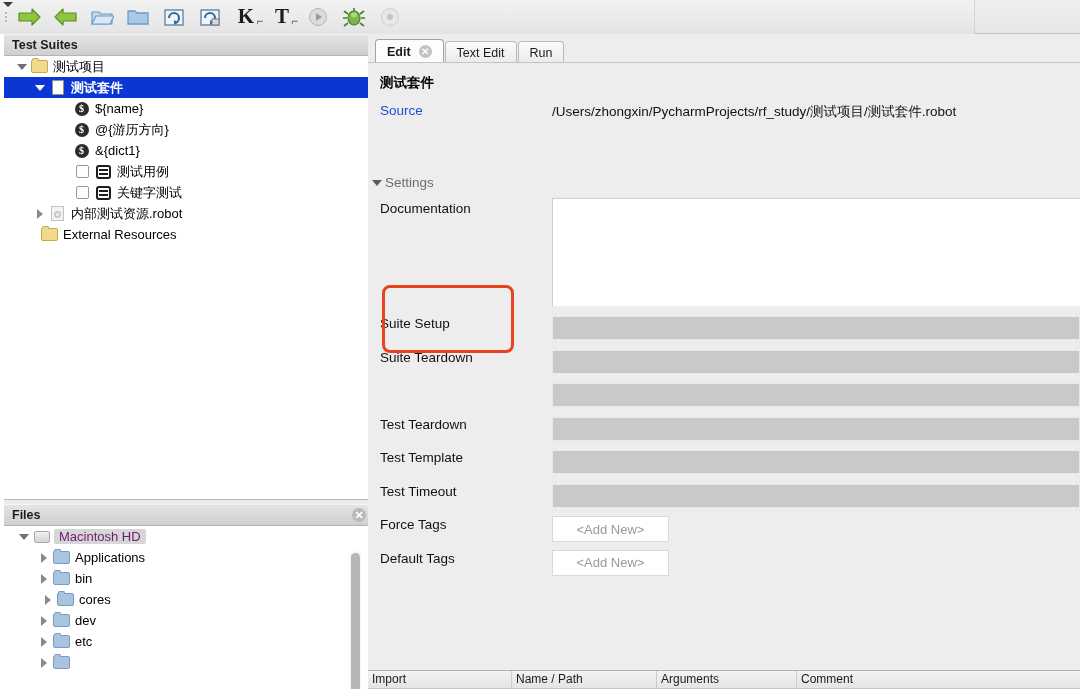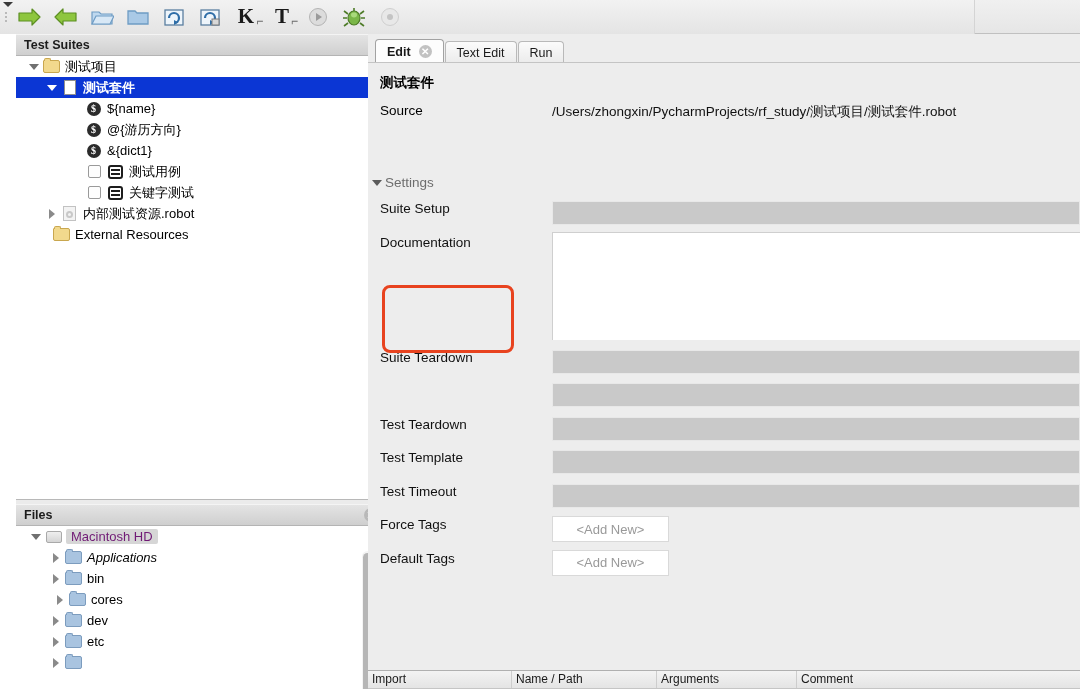--- a/index.html
+++ b/index.html
@@ -79,21 +79,21 @@
     right: -9px; top: -2px;
     font-size: 12px;
     color: #6b6b6b;
     font-family: "Liberation Sans", sans-serif;
     font-weight: 400;
   }
 
   
   .left-col {
     position: absolute;
-    left: 16px; top: 34px;
+    left: 4px; top: 34px;
     width: 368px; height: 523px;
     background: #ebebeb;
   }
   .panel-header {
     height: 22px;
     background: linear-gradient(#e4e4e4, #cfcfcf);
     border-bottom: 1px solid #b4b4b4;
     border-top: 1px solid #f4f4f4;
     box-sizing: border-box;
     display: flex;
@@ -382,21 +382,21 @@
     color: #000;
   }
   .row-source {
     position: absolute;
     left: 12px; top: 40px;
     width: 690px; height: 20px;
   }
   .src-label {
     position: absolute; left: 0; top: 0;
     font-size: 13.5px;
-    color: #000000;
+    color: #1d4ed8;
   }
   .src-value {
     position: absolute; left: 172px; top: 0;
     font-size: 13.5px;
     color: #111;
     white-space: nowrap;
   }
   .settings-head {
     position: absolute;
     left: 4px; top: 112px;
@@ -681,21 +681,21 @@
         <div class="tnode" style="padding-left:12px;">
           <span class="twist">
               <span class="tri-down"></span>
             </span>
           <span class="ticon">
               <span class="hd-icon"></span>
             </span>
           <span class="tlabel hd-sel">Macintosh HD</span>
         </div>
 
-        <div class="tnode" style="padding-left:32px;font-style:italic;">
+        <div class="tnode" style="padding-left:32px;">
           <span class="twist">
               <span class="tri-right"></span>
             </span>
           <span class="ticon">
               <span class="folder-blue"></span>
             </span>
           <span class="tlabel">Applications</span>
         </div>
 
         <div class="tnode" style="padding-left:32px;">
@@ -779,28 +779,28 @@
         <span class="src-value">/Users/zhongxin/PycharmProjects/rf_study/测试项目/测试套件.robot</span>
       </div>
 
       <div class="settings-head">
         <span class="tri"></span>
         <span>Settings</span>
       </div>
 
       <div class="fields">
 
+        <div class="frow" style="height:115px;">
+          <div class="flabel">Documentation</div>
+          <div class="fbox-doc"></div>
+        </div>
+
         <div class="frow">
           <div class="flabel">Suite Setup</div>
           <div class="fbox-grey"></div>
-        </div>
-
-        <div class="frow" style="height:115px;">
-          <div class="flabel">Documentation</div>
-          <div class="fbox-doc"></div>
         </div>
 
         <div class="frow">
           <div class="flabel">Suite Teardown</div>
           <div class="fbox-grey"></div>
         </div>
 
         <div class="frow">
           <div class="fbox-grey"></div>
         </div>

